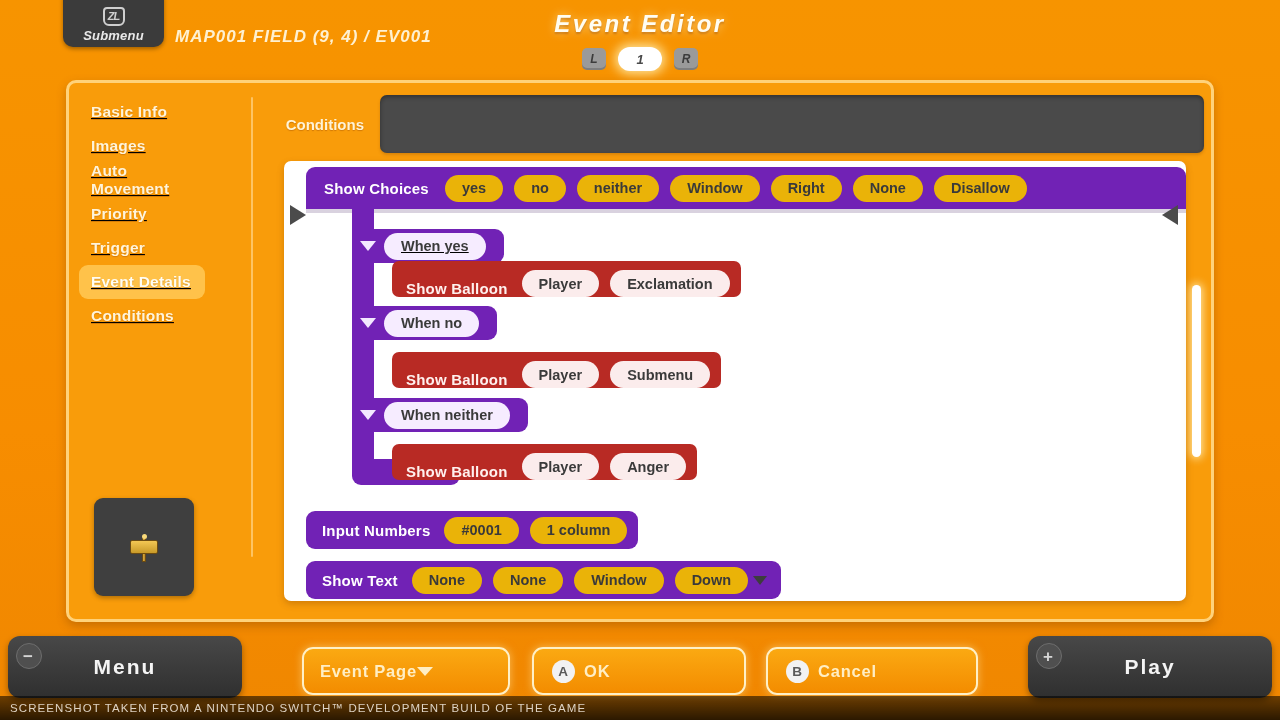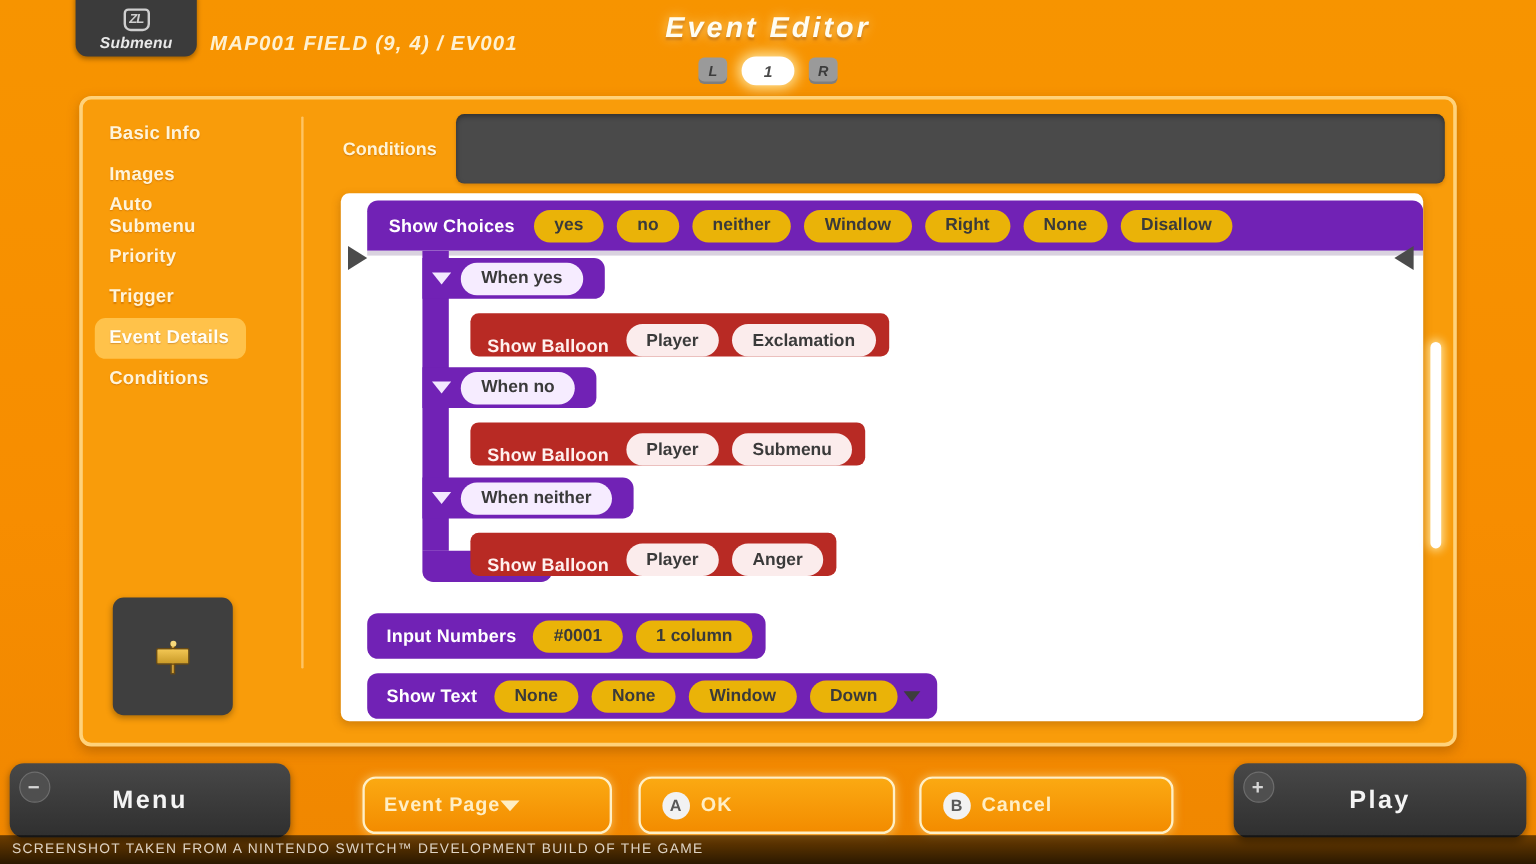--- a/index.html
+++ b/index.html
@@ -52,21 +52,21 @@
 
   
   .panel {
     position:absolute; left:66px; top:80px; width:1148px; height:542px;
     background:#f99c0a; border:3px solid #ffd27a; border-radius:10px;
     box-shadow:0 4px 10px rgba(120,60,0,.35);
   }
   .panel-inner { position:absolute; inset:0; }
 
   
-  .sidebar { position:absolute; left:0; top:12px; width:146px; }
+  .sidebar { position:absolute; left:0; top:12px; width:146px;text-decoration:underline; }
   .side-item {
     height:34px; margin:0 10px; padding:0 12px; display:flex; align-items:center;
     font-size:15.5px; font-weight:bold; color:#fff4da; border-radius:9px;
     letter-spacing:.2px; text-shadow:0 1px 1px rgba(150,70,0,.35);
   }
   .side-item.active { background:#ffc24a; color:#fffdf4; }
   .side-div { position:absolute; left:182px; top:14px; width:2px; height:460px;
               background:rgba(255,210,130,.75); border-radius:1px; }
 
   .sprite-box {
@@ -220,21 +220,21 @@
     <div class="panel-inner">
 
       <div class="sidebar">
         <div class="side-item">
           <span>Basic Info</span>
         </div>
         <div class="side-item">
           <span>Images</span>
         </div>
         <div class="side-item">
-          <span>Auto Submenu</span>
+          <span>Auto Movement</span>
         </div>
         <div class="side-item">
           <span>Priority</span>
         </div>
         <div class="side-item">
           <span>Trigger</span>
         </div>
         <div class="side-item active">
           <span>Event Details</span>
         </div>
@@ -270,21 +270,21 @@
             <span class="pill">None</span>
             <span class="pill">Disallow</span>
           </div>
           <div class="bar-underline"></div>
           <div class="nub-left"></div>
           <div class="nub-right"></div>
 
           <div class="trunk"></div>
           <div class="trunk-foot"></div>
 
-          <div class="branch" style="top:54px;">
+          <div class="branch" style="top:68px;text-decoration:underline;">
             <div class="branch-head">
               <span class="tri-down"></span>
               <span class="pill">When yes</span>
             </div>
           </div>
           <div class="child" style="left:108px; top:100px;">
             <span class="blk-label">Show Balloon</span>
             <span class="pill red">Player</span>
             <span class="pill red">Exclamation</span>
           </div>

